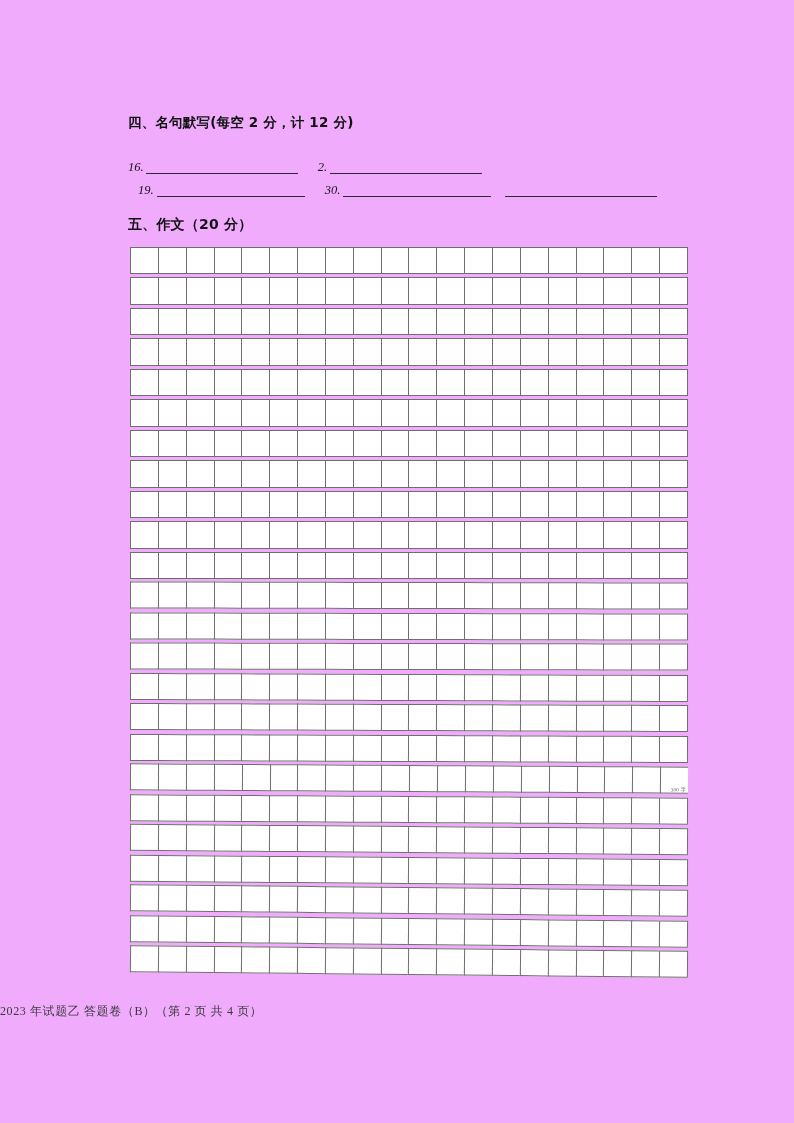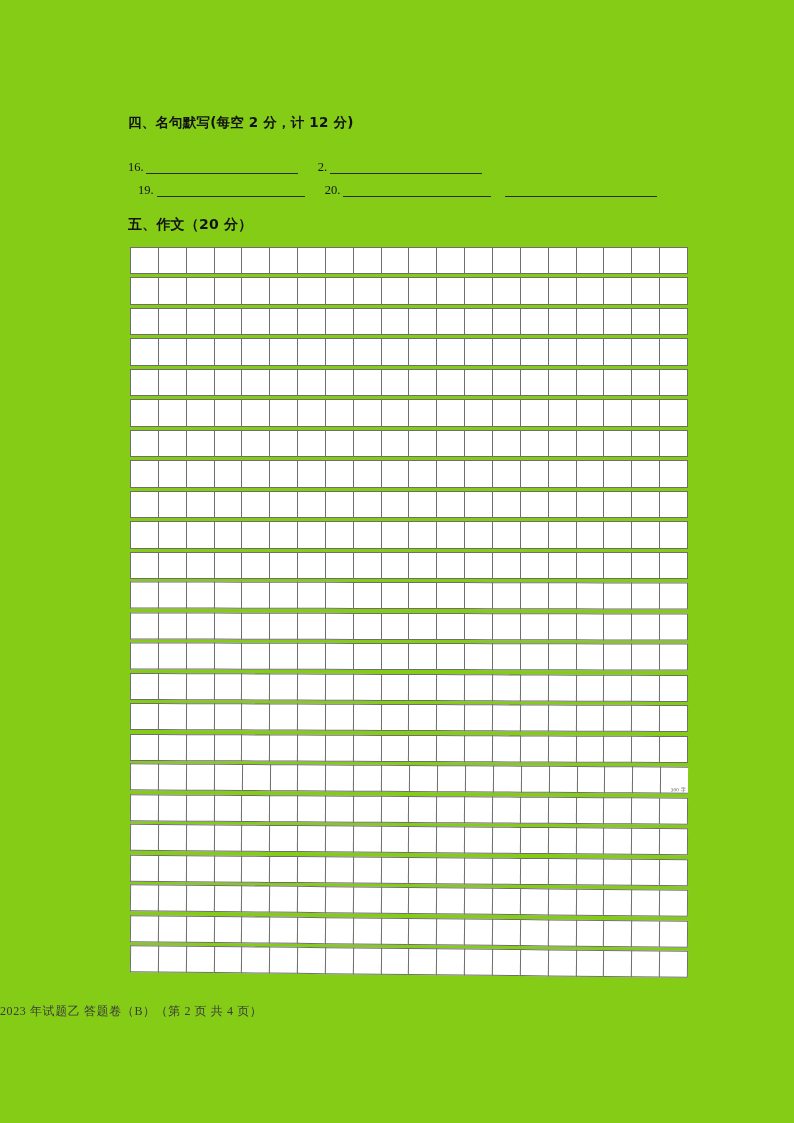--- a/index.html
+++ b/index.html
@@ -14,21 +14,21 @@
     font-family: "DejaVu Sans", "Liberation Sans", sans-serif;
     color: #1a1a1a;
     overflow: hidden;
   }
 
   .page {
     position: absolute;
     left: 0; top: 0;
     width: 794px;
     height: 1123px;
-    background: #84cc16;
+    background: #f0abfc;
   }
 
   
   .section-heading {
     position: absolute;
     font-size: 13.5px;
     font-weight: bold;
     letter-spacing: 0.2px;
     white-space: nowrap;
     color: #121212;
@@ -45,20 +45,21 @@
     display: flex;
     align-items: flex-end;
   }
   #blank-row-1 { top: 152px; }
   #blank-row-2 { top: 175px; margin-left: 10px; }
 
   .blank-item {
     display: flex;
     align-items: flex-end;
     height: 20px;
+    font-style: italic;
   }
   .blank-num {
     font-size: 12.5px;
     font-family: "Liberation Serif", "DejaVu Serif", serif;
     color: #141414;
     line-height: 1;
     padding-bottom: 1px;
   }
   .blank-line {
     border-bottom: 1.1px solid #2b2b2b;
@@ -154,21 +155,21 @@
     <span class="gap-b"></span>
   </div>
 
   <div class="blank-row" id="blank-row-2">
     <span class="blank-item">
       <span class="blank-num">19.</span>
       <span class="blank-line bl-d"></span>
     </span>
     <span class="gap-a"></span>
     <span class="blank-item">
-      <span class="blank-num">20.</span>
+      <span class="blank-num">30.</span>
       <span class="blank-line bl-e"></span>
     </span>
     <span class="blank-item">
       <span class="blank-num"></span>
       <span class="blank-line bl-f"></span>
     </span>
   </div>
 
   <div class="section-heading" id="heading-5">五、作文（20 分）</div>
 

